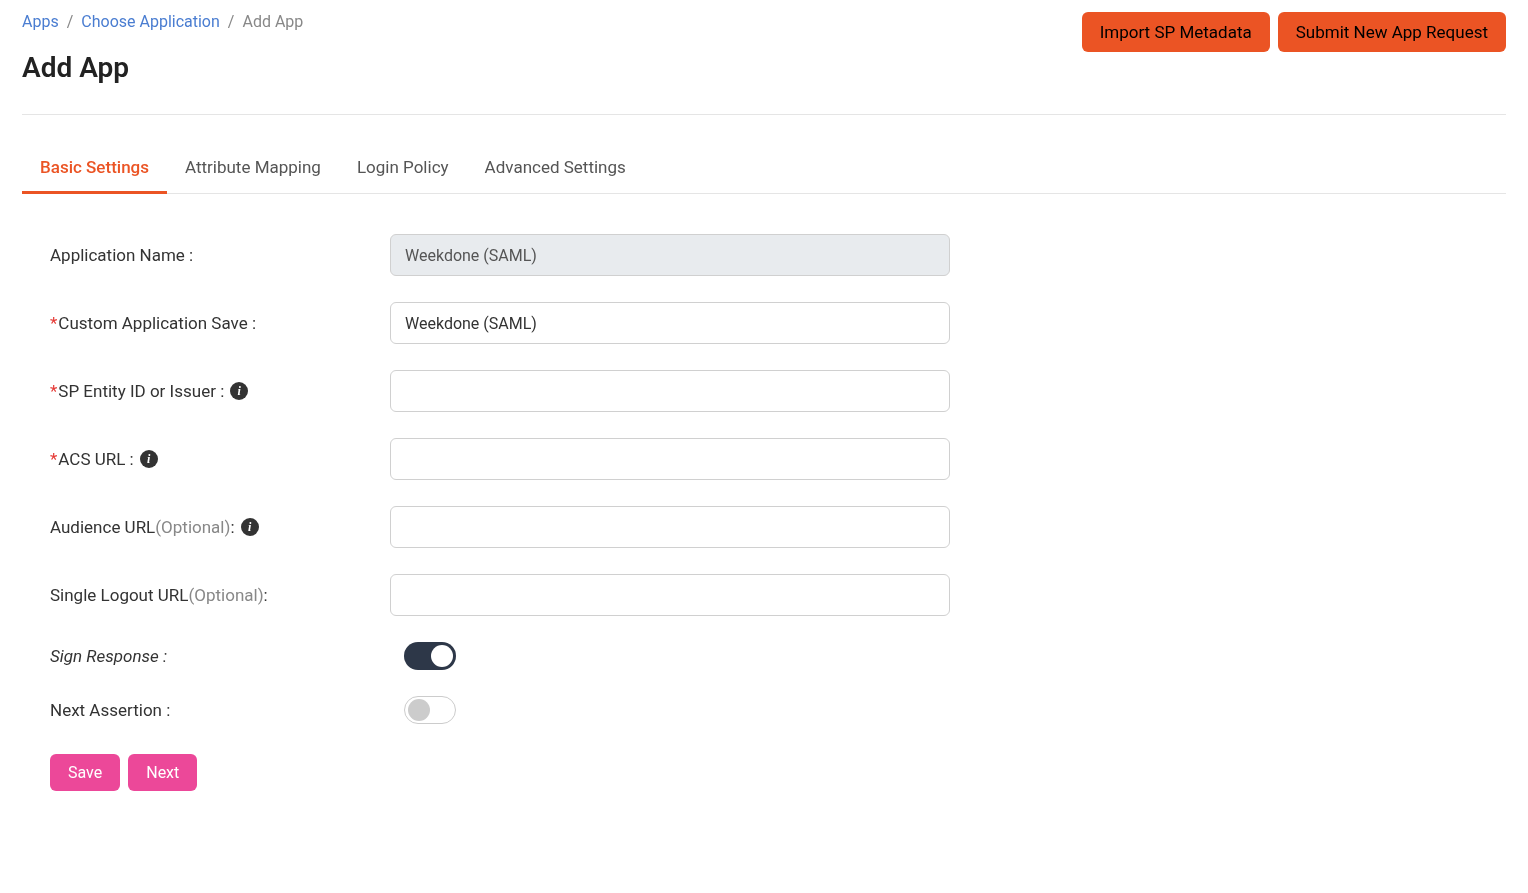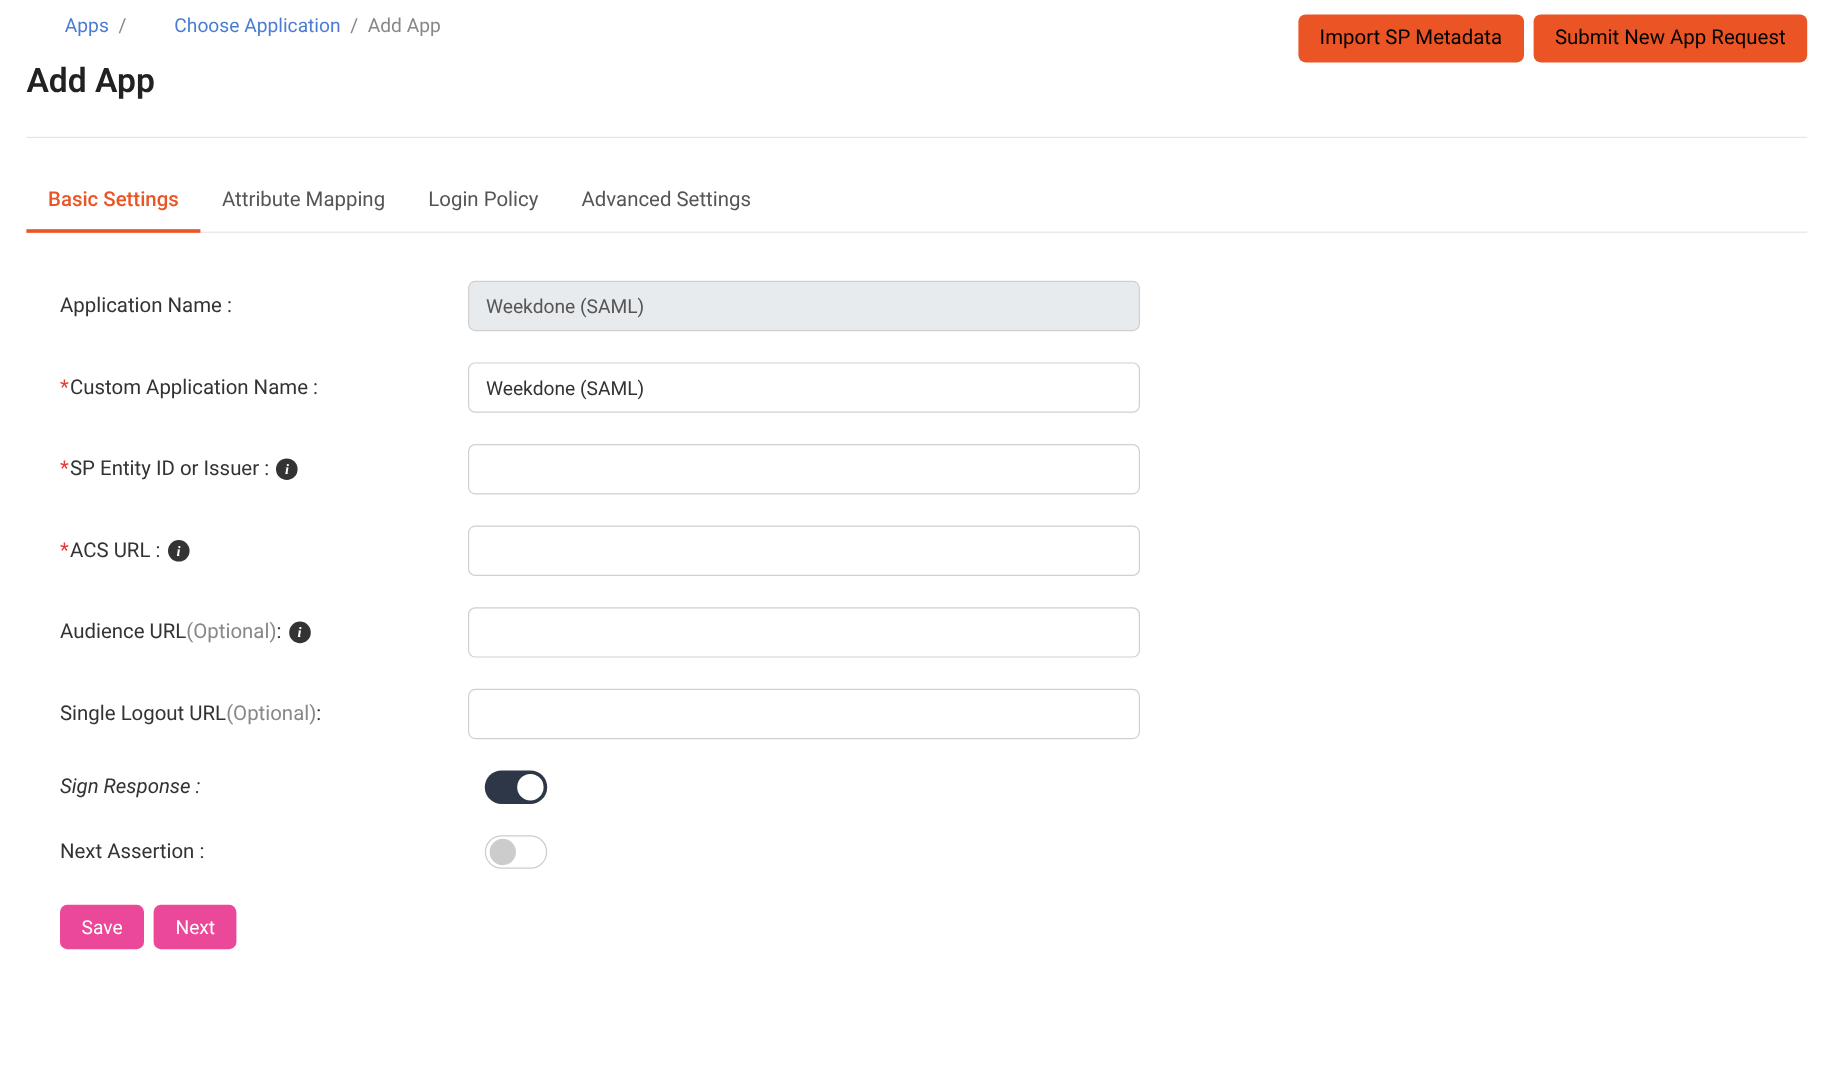--- a/index.html
+++ b/index.html
@@ -25,21 +25,20 @@
       display: flex;
       align-items: center;
       gap: 8px;
       font-size: 16px;
       margin-bottom: 20px;
     }
     .breadcrumb a {
       color: #4a7dd1;
       text-decoration: none;
       cursor: pointer;
-      margin-left: 32px;
     }
     .breadcrumb .sep {
       color: #888;
     }
     .breadcrumb .current {
       color: #888;
     }
     .page-title {
       font-size: 28px;
       font-weight: 600;
@@ -220,21 +219,21 @@
 
   <div class="form-section">
     <div class="form-row">
       <div class="form-label">Application Name :</div>
       <input class="form-input" type="text" disabled="" value="Weekdone (SAML)" style="">
     </div>
 
     <div class="form-row">
       <div class="form-label">
         <span class="required">*</span>
-          <span>Custom Application Name :</span>
+          <span>Custom Application Save :</span>
       </div>
       <input class="form-input" type="text" value="Weekdone (SAML)" style="">
     </div>
 
     <div class="form-row">
       <div class="form-label">
         <span class="required">*</span>
           <span>SP Entity ID or Issuer :</span>
         <span class="info-icon">i</span>
       </div>

